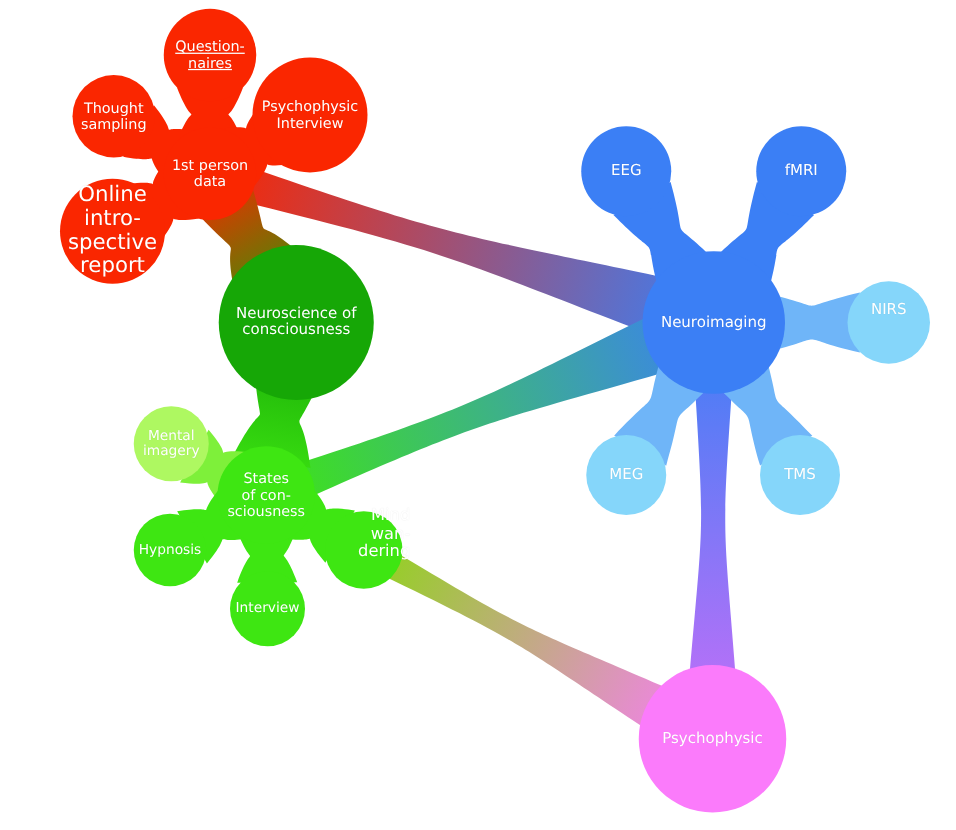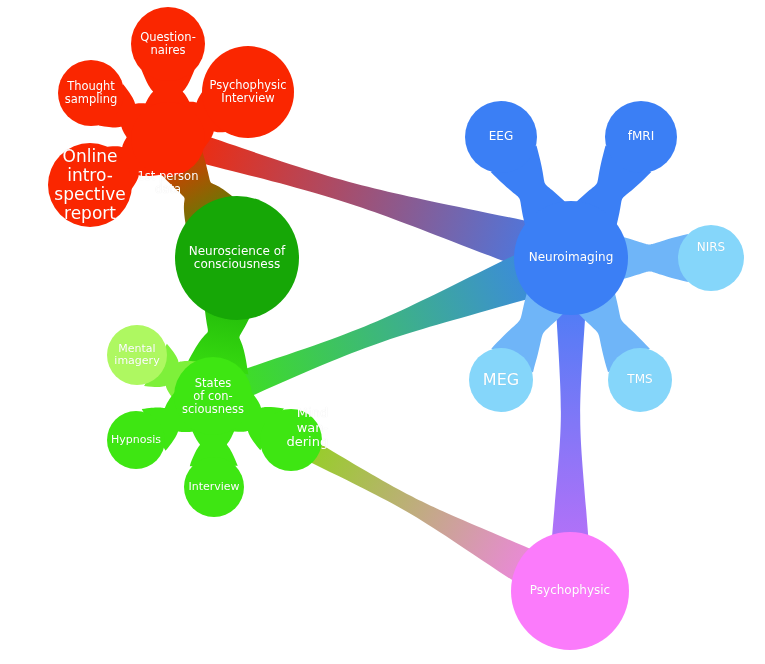--- a/index.html
+++ b/index.html
@@ -94,23 +94,23 @@
         <circle cx="571" cy="258" r="57" fill="#3b7ff5"></circle>
         <circle cx="501" cy="137" r="36" fill="#3b7ff5"></circle>
         <circle cx="641" cy="137" r="36" fill="#3b7ff5"></circle>
         <circle cx="711" cy="258" r="33" fill="#85d6fa"></circle>
         <circle cx="501" cy="380" r="32" fill="#85d6fa"></circle>
         <circle cx="640" cy="380" r="32" fill="#85d6fa"></circle>
         <circle cx="570" cy="591" r="59" fill="#fb7bfb"></circle>
       </g>
   </svg>
   <div id="labels">
-      <div class="node-label" style="left: 168px; top: 139px; font-size: 11.5px; width: 88.8px; margin-top: 44px;">1st person
+      <div class="node-label" style="left: 168px; top: 139px; font-size: 11.5px; width: 88.8px;">1st person
 data</div>
-      <div class="node-label" style="left: 168px; top: 44px; font-size: 11.5px; width: 88.8px;">Question-
+      <div class="node-label" style="left: 168px; top: 44px; font-size: 11.5px; width: 88.8px; text-decoration: underline;">Question-
 naires</div>
       <div class="node-label" style="left: 91px; top: 93px; font-size: 11.5px; width: 79.2px;">Thought
 sampling</div>
       <div class="node-label" style="left: 248px; top: 92px; font-size: 11.5px; width: 110.4px;">Psychophysic
 Interview</div>
       <div class="node-label" style="left: 90px; top: 185px; font-size: 17px; width: 100.8px;">Online
 intro-
 spective
 report</div>
       <div class="node-label" style="left: 237px; top: 258px; font-size: 12px; width: 148.8px;">Neuroscience of
@@ -122,21 +122,21 @@
 imagery</div>
       <div class="node-label" style="left: 136px; top: 440px; font-size: 11px; width: 69.6px;">Hypnosis</div>
       <div class="node-label" style="left: 214px; top: 487px; font-size: 11px; width: 72px;">Interview</div>
       <div class="node-label" style="left: 291px; top: 428px; font-size: 13px; width: 74.4px; text-align: right;">Mind
 wan-
 dering</div>
       <div class="node-label" style="left: 571px; top: 258px; font-size: 12px; width: 136.8px;">Neuroimaging</div>
       <div class="node-label" style="left: 501px; top: 137px; font-size: 12px; width: 86.4px;">EEG</div>
       <div class="node-label" style="left: 641px; top: 137px; font-size: 12px; width: 86.4px;">fMRI</div>
       <div class="node-label" style="left: 711px; top: 248px; font-size: 12px; width: 79.2px;">NIRS</div>
-      <div class="node-label" style="left: 501px; top: 380px; font-size: 16px; width: 76.8px;">MEG</div>
+      <div class="node-label" style="left: 501px; top: 380px; font-size: 12px; width: 76.8px;">MEG</div>
       <div class="node-label" style="left: 640px; top: 380px; font-size: 12px; width: 76.8px;">TMS</div>
       <div class="node-label" style="left: 570px; top: 591px; font-size: 12px; width: 141.6px;">Psychophysic</div>
     </div>
   <div id="hits">
       <div class="hit" title="1st person data" style="left: 168px; top: 139px; width: 74px; height: 74px;"></div>
       <div class="hit" title="Question- naires" style="left: 168px; top: 44px; width: 74px; height: 74px;"></div>
       <div class="hit" title="Thought sampling" style="left: 91px; top: 93px; width: 66px; height: 66px;"></div>
       <div class="hit" title="Explicitation Interview" style="left: 248px; top: 92px; width: 92px; height: 92px;"></div>
       <div class="hit" title="Online intro- spective report" style="left: 90px; top: 185px; width: 84px; height: 84px;"></div>
       <div class="hit" title="Neuroscience of consciousness" style="left: 237px; top: 258px; width: 124px; height: 124px;"></div>

